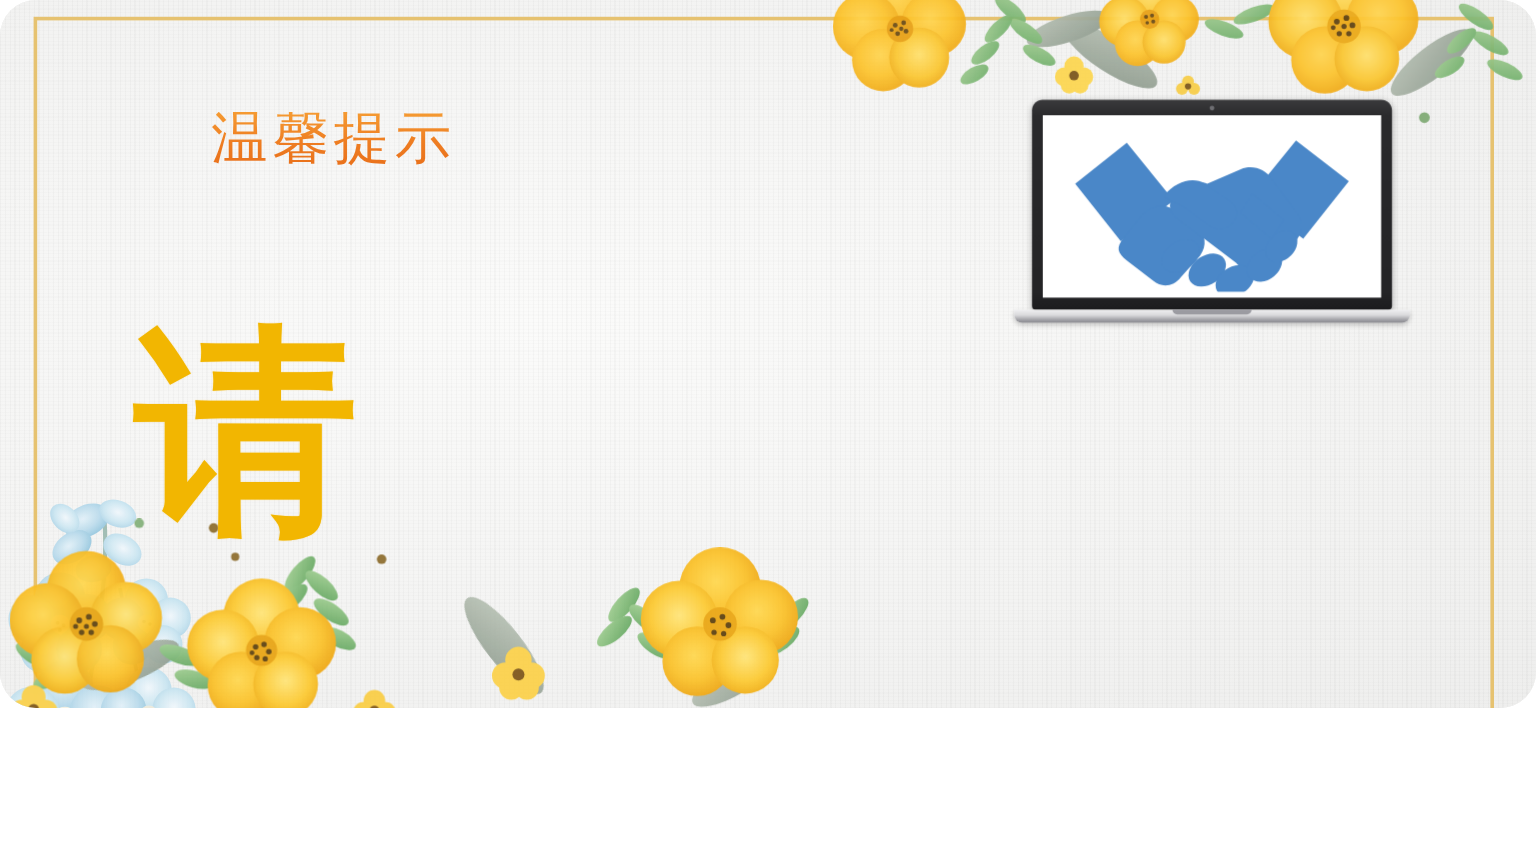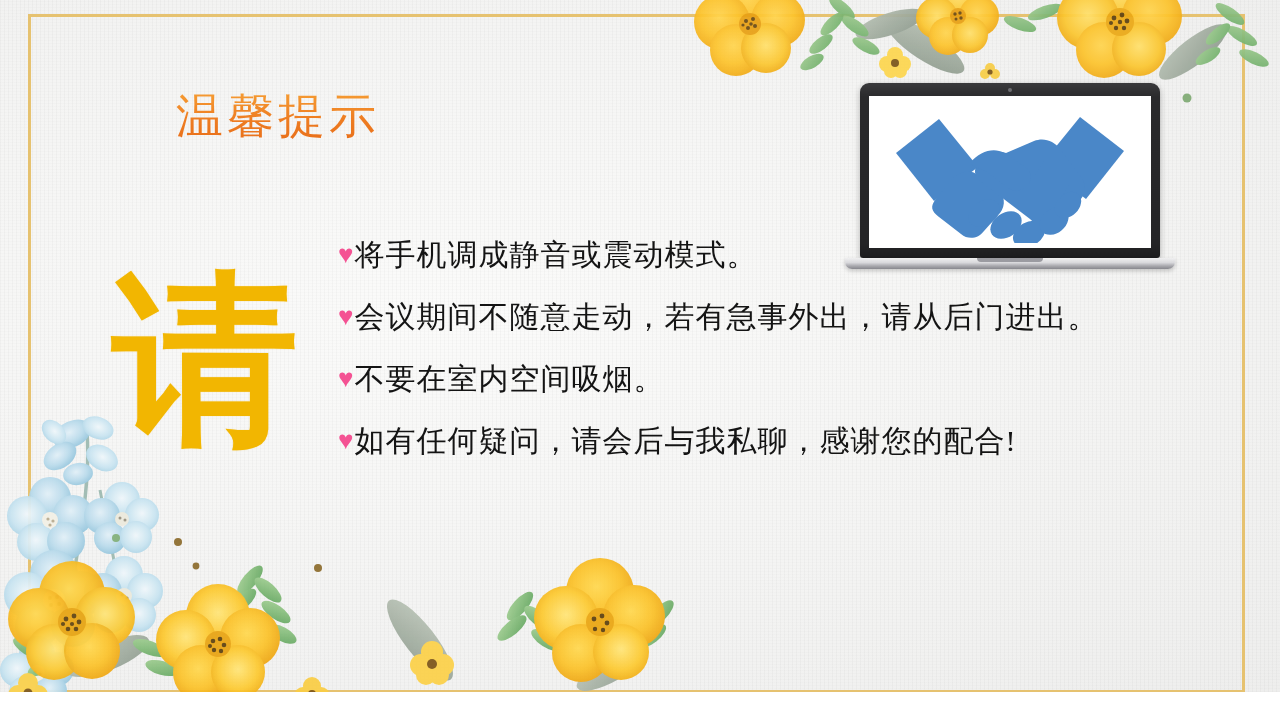--- a/index.html
+++ b/index.html
@@ -3,24 +3,25 @@
 <meta charset="utf-8">
 <style>
   html, body {
     margin: 0;
     padding: 0;
     background: #ffffff;
   }
   #slide {
     position: relative;
     width: 1280px;
-    height: 692px;
+    height: 590px;
     overflow: hidden;
     background-color: #f3f3f2;
     font-family: "Liberation Serif", "DejaVu Serif", serif;
+    border-radius: 30px;
   }
   
   .paper-texture {
     position: absolute;
     inset: 0;
     background-color: #f2f2f1;
     background-image:
       repeating-linear-gradient(90deg,
         rgba(0,0,0,0.022) 0px, rgba(0,0,0,0.022) 1px,
         rgba(255,255,255,0) 1px, rgba(255,255,255,0) 4px),
@@ -527,20 +528,14 @@
             <path d="M160 60 L186 82 L176 98 L150 76 Z"></path>
           </g>
         </svg>
       </div>
     </div>
     <div class="laptop-base">
       <div class="laptop-notch"></div>
     </div>
   </div>
 
-  <div class="body-text">
-    <span class="bullet-line"><span class="heart">♥</span><span>将手机调成静音或震动模式。</span></span>
-    <span class="bullet-line"><span class="heart">♥</span><span>会议期间不随意走动，若有急事外出，请从后门进出。</span></span>
-    <span class="bullet-line"><span class="heart">♥</span><span>不要在室内空间吸烟。</span></span>
-    <span class="bullet-line"><span class="heart">♥</span><span>如有任何疑问，请会后与我私聊，感谢您的配合!</span></span>
-  </div>
 
 </div>
 
 </body></html>

